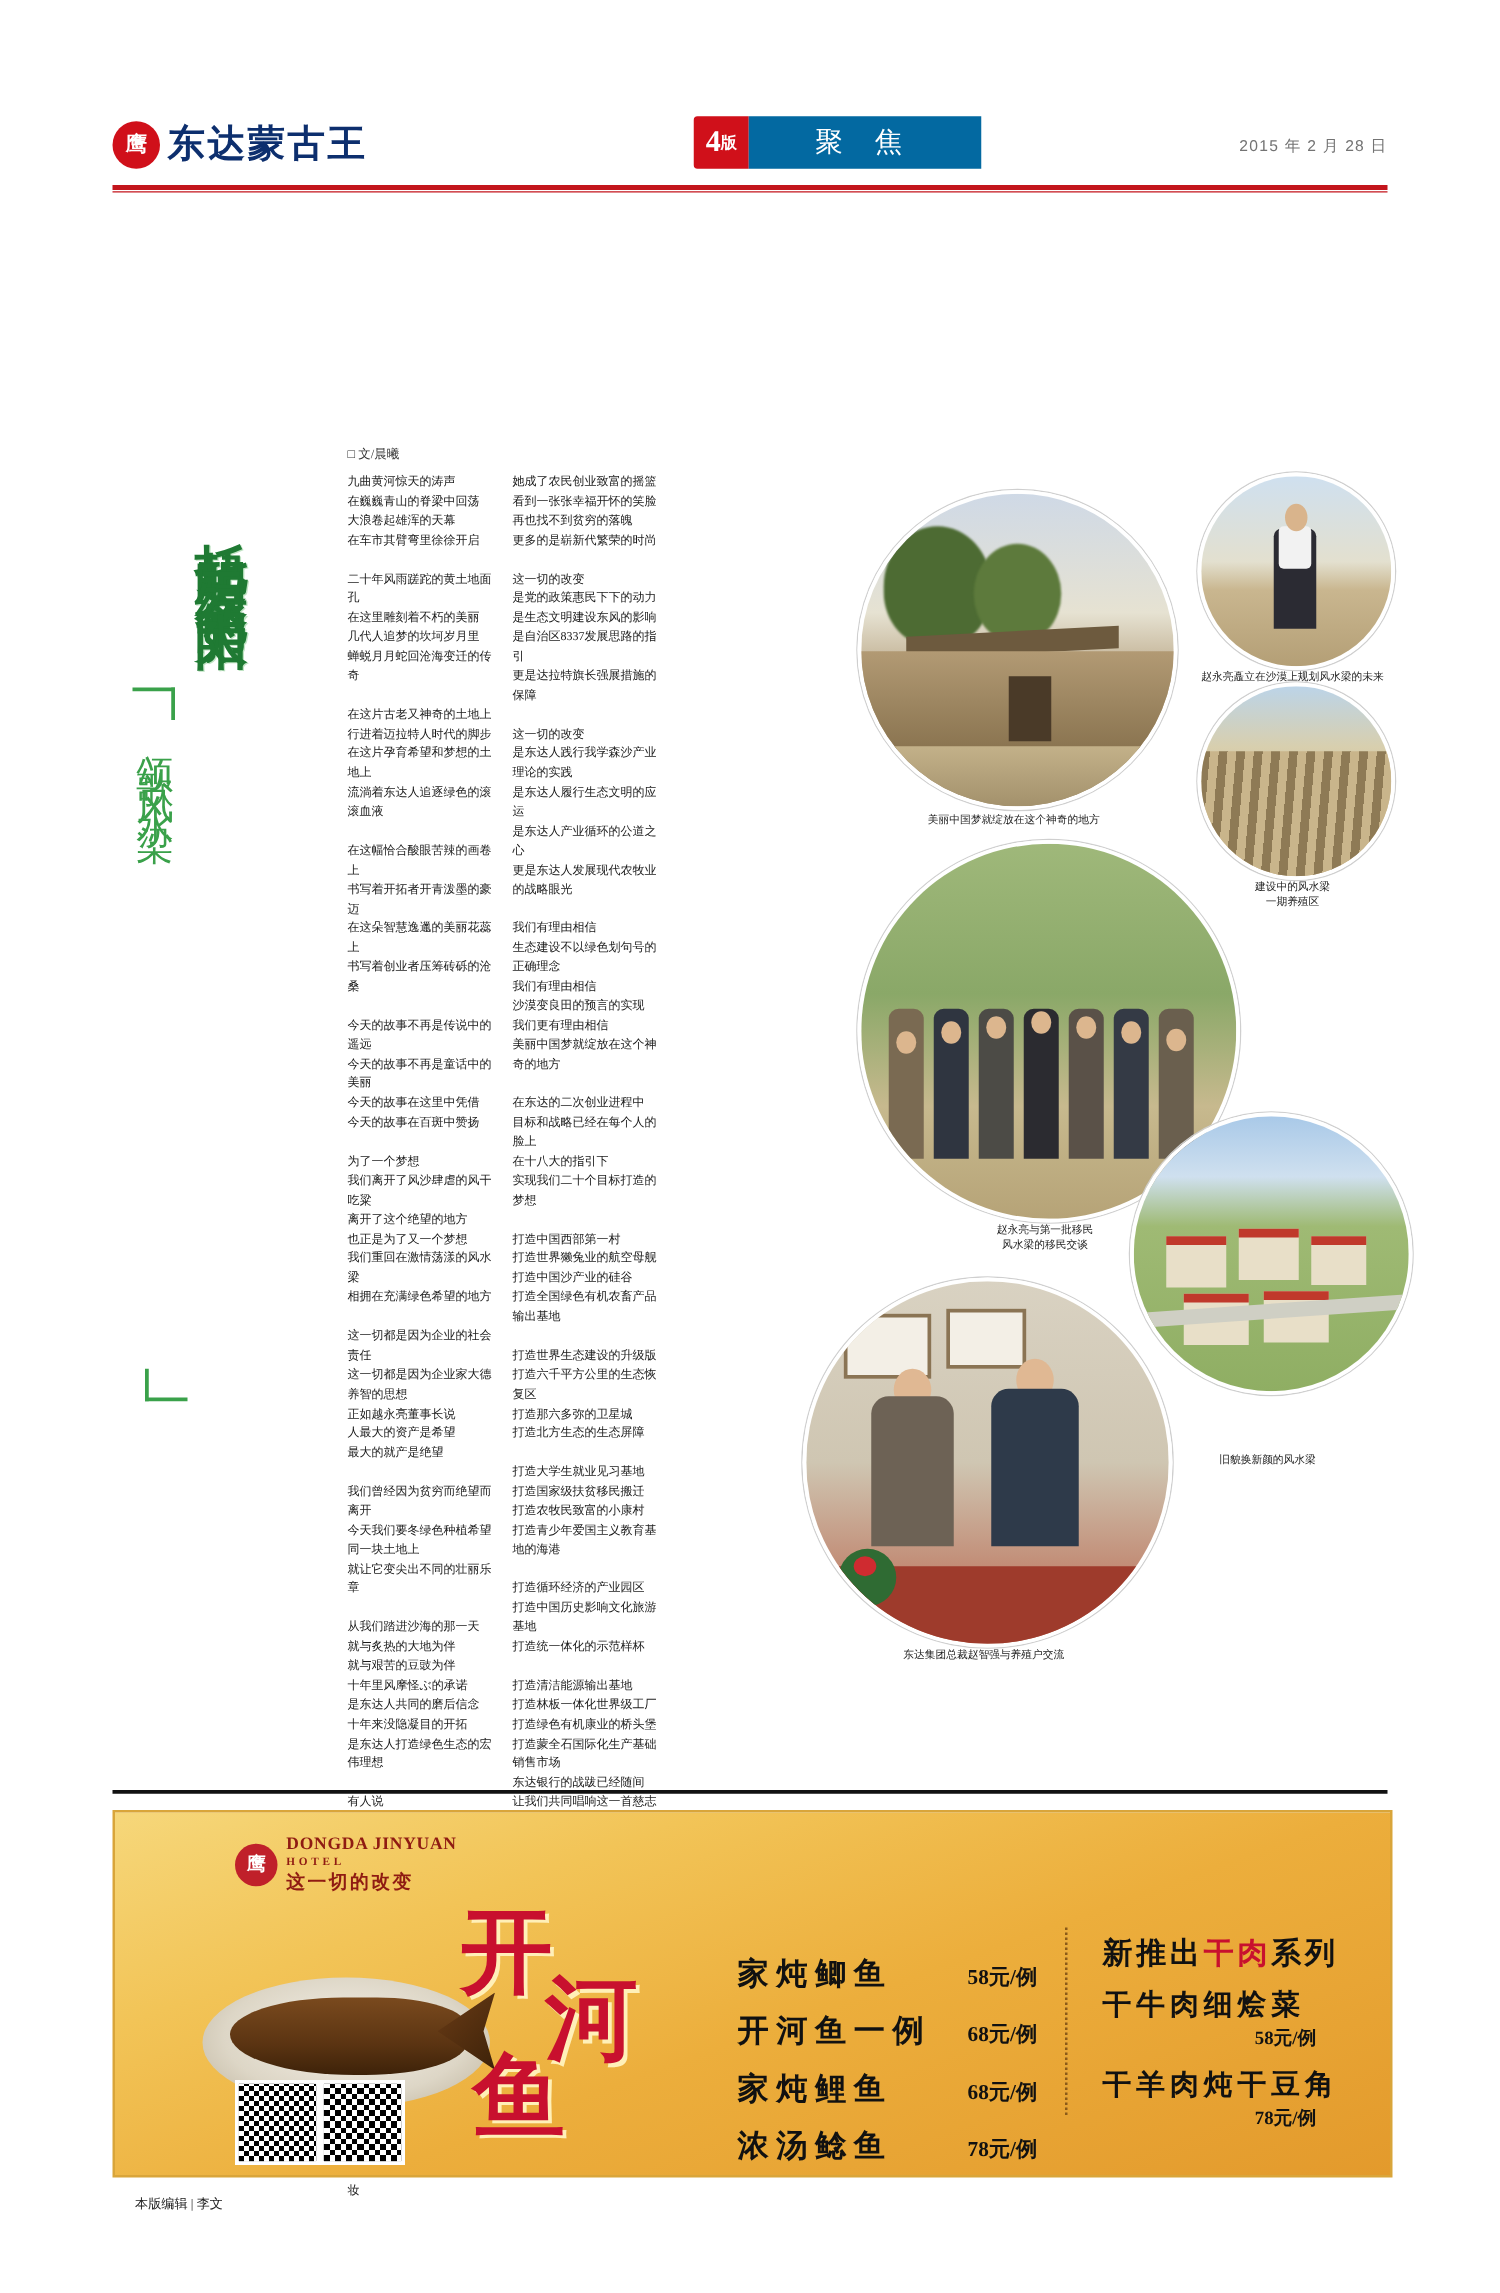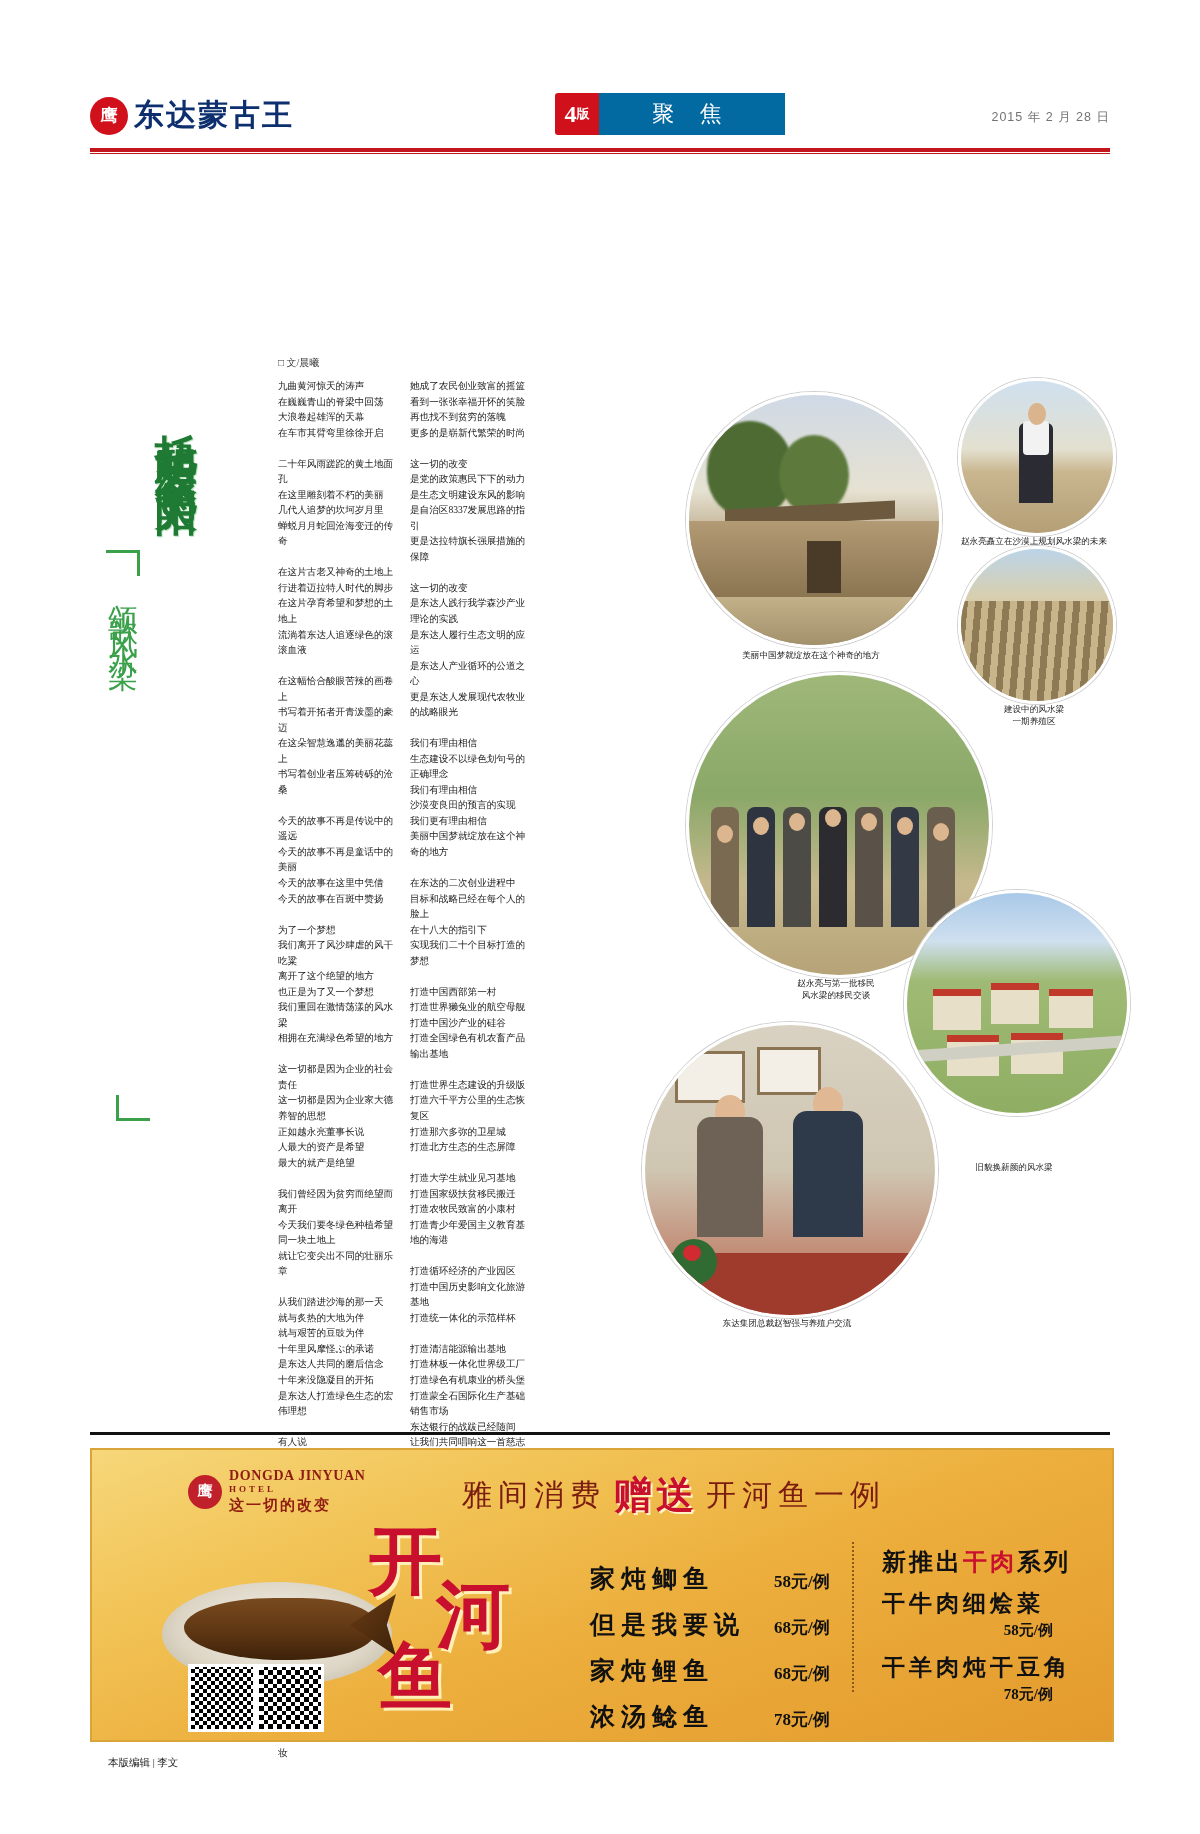--- a/index.html
+++ b/index.html
@@ -423,45 +423,40 @@
       <div class="ad-logo-mark">鹰</div>
       <div>
         <div class="ad-en">DONGDA JINYUAN</div>
         <div class="ad-en">
             <small>HOTEL</small>
           </div>
         <div class="ad-cn">这一切的改变</div>
       </div>
     </div>
 
-    <div class="ad-slogan">
-      <span class="s1">雅间消费</span>
-      <span class="s2">赠送</span>
-      <span class="s3">开河鱼一例</span>
-    </div>
 
     <div class="ad-fish">
       <div class="ad-plate"></div>
       <div class="ad-fishbody"></div>
       <div class="ad-fishtail"></div>
     </div>
 
     <div class="ad-bigtitle">
       <span class="c1">开</span>
       <span class="c2">河</span>
       <span class="c3">鱼</span>
     </div>
 
     <div class="menu-left">
       <div class="menu-row">
         <span class="menu-name">家炖鲫鱼</span>
         <span class="menu-price">58元/例</span>
       </div>
       <div class="menu-row">
-        <span class="menu-name">但是我要说</span>
+        <span class="menu-name">开河鱼一例</span>
         <span class="menu-price">68元/例</span>
       </div>
       <div class="menu-row">
         <span class="menu-name">家炖鲤鱼</span>
         <span class="menu-price">68元/例</span>
       </div>
       <div class="menu-row">
         <span class="menu-name">浓汤鲶鱼</span>
         <span class="menu-price">78元/例</span>
       </div>

